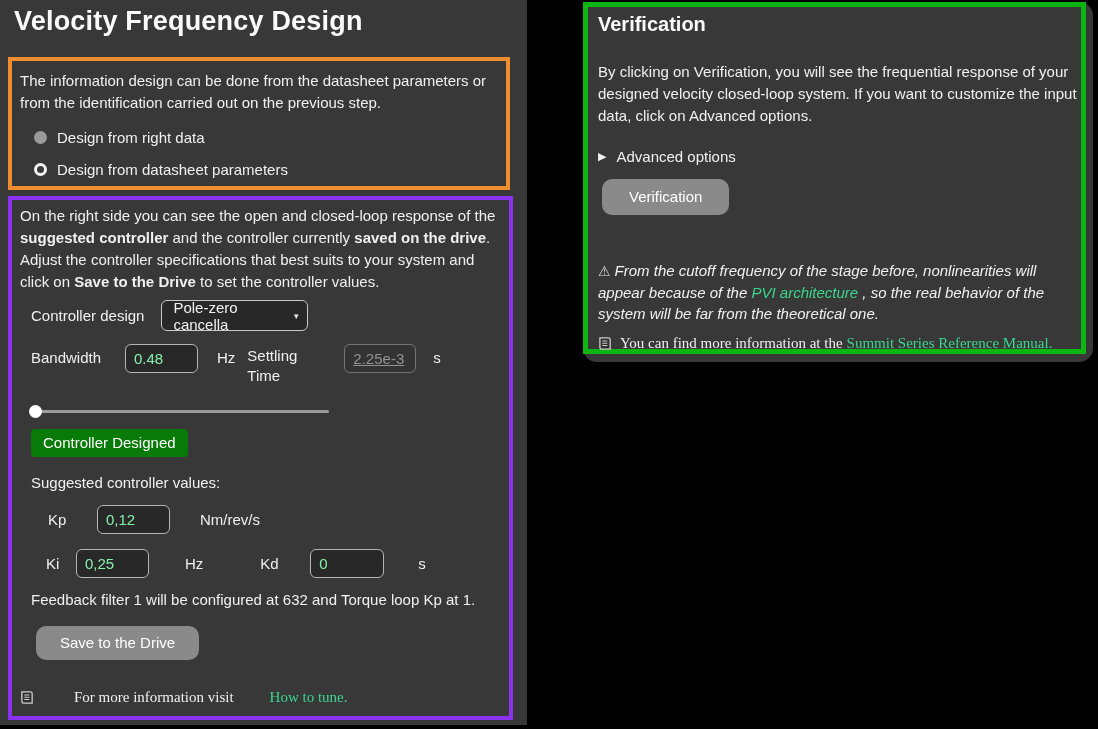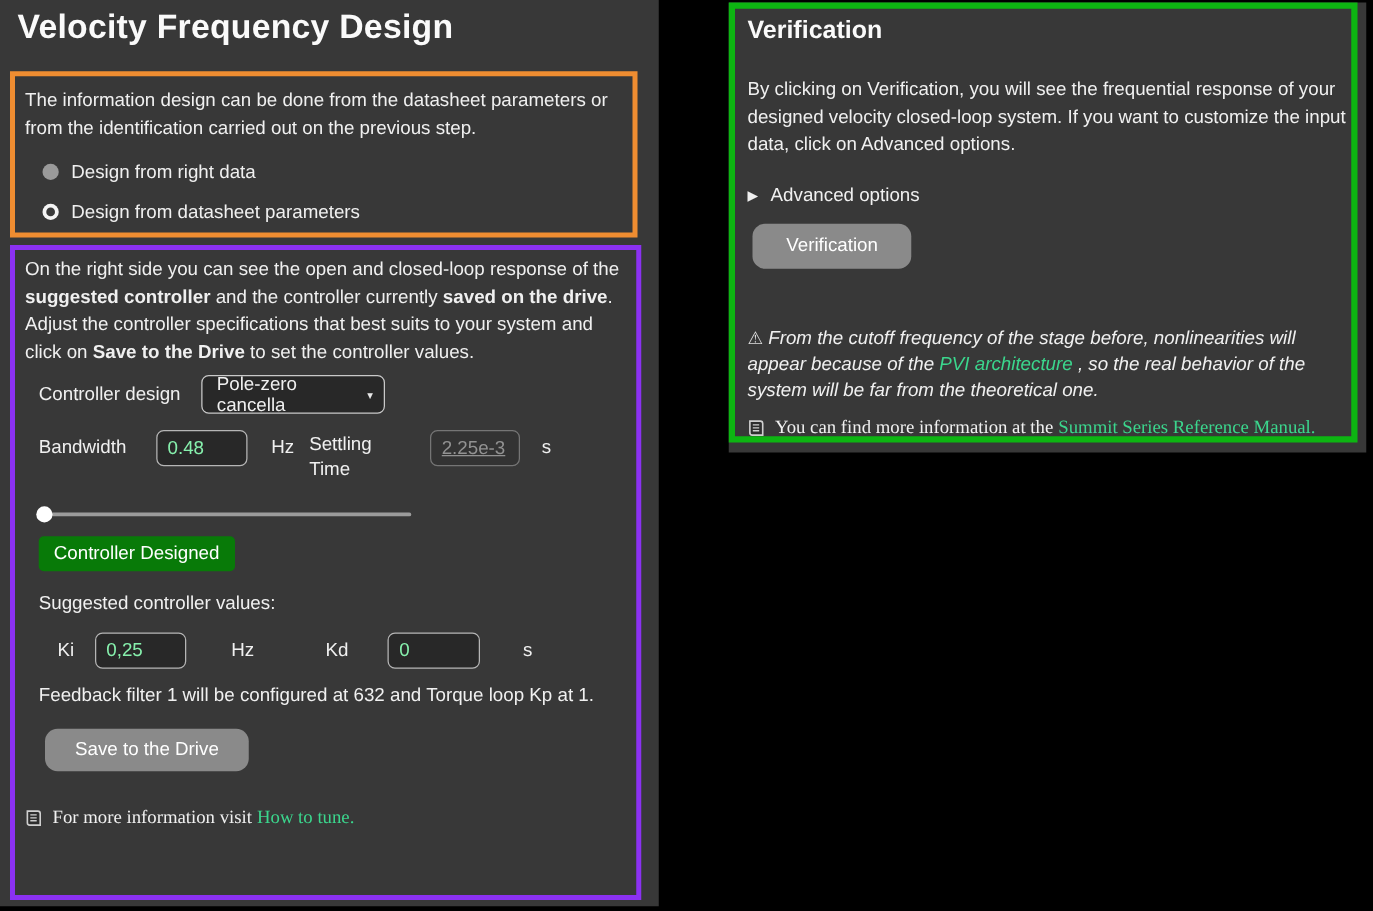--- a/index.html
+++ b/index.html
@@ -1,21 +1,21 @@
 <!DOCTYPE html>
 <html><head>
 <meta charset="utf-8">
 <style>
   * { box-sizing: border-box; margin: 0; padding: 0; }
   html, body { width: 1098px; height: 729px; background: #000; overflow: hidden; }
   body { font-family: "Liberation Sans", sans-serif; color: #f0f0f0; font-size: 15px; }
 
   .panel { position: absolute; background: #383838; }
   #left-panel { left: 0; top: 0; width: 527px; height: 725px; }
-  #right-panel { left: 583px; top: 2px; width: 510px; height: 360px; }
+  #right-panel { left: 583px; top: 2px; width: 510px; height: 360px; border-radius: 14px; }
 
   .page-title { font-size: 27px; font-weight: 700; color: #fafafa; margin: 6px 0 0 14px; letter-spacing: .2px; }
 
   .bordered-box { position: absolute; }
   #intro-box { left: 8px; top: 57px; width: 502px; height: 133px; border: 4px solid #ef8d31; padding: 9px 10px 8px 8px; }
   #design-box { left: 8px; top: 196px; width: 505px; height: 524px; border: 4px solid #8b31f2; padding: 5px 10px 6px 4px; }
   #green-box { left: 0; top: 0; width: 503px; height: 352px; border: 5px solid #0db512; padding: 4px 14px 8px 10px; }
 
   p.body-text { line-height: 22px; }
   .bold { font-weight: 700; }
@@ -54,21 +54,21 @@
   .row-kp { margin-top: 14px; }
   .row-ki { margin-top: 15px; }
 
   .feedback-note { margin: 13px 0 0 15px; }
 
   .gray-btn { display: inline-block; background: #8a8a8a; color: #fff; border: none; border-radius: 10px; font-family: "Liberation Sans", sans-serif; font-size: 15px; cursor: pointer; }
   #save-btn { margin: 18px 0 0 20px; padding: 8px 24px 9px; }
   #verif-btn { margin: 14px 0 0 4px; padding: 9px 27px 10px; }
 
   .info-line { display: flex; align-items: center; font-family: Liberation Serif, serif; }
-  #left-info { margin-top: 29px; }
+  #left-info { margin-top: 29px; gap: 32px; }
   .icon-book { width: 15px; height: 14px; margin-right: 7px; flex: 0 0 auto; }
 
   
   .verif-title { font-size: 20px; font-weight: 700; color: #fafafa; margin: 2px 0 0 0; }
   #right-para { margin-top: 25px; width: 482px; }
   .adv-row { display: flex; align-items: center; margin-top: 21px; cursor: pointer; }
   .adv-row .tri { font-size: 11px; margin-right: 10px; color: #f0f0f0; }
   .warning { margin-top: 45px; font-style: italic; line-height: 21px; width: 482px; }
   .warn-icon { font-style: normal; color: #dedede; margin-right: 4px; font-size: 14px; }
   #right-info { margin-top: 11px; }
@@ -115,20 +115,25 @@
       <div class="track"></div>
       <div class="thumb"></div>
     </div>
 
     <div class="ctrl">
       <span class="badge">Controller Designed</span>
     </div>
 
     <p class="suggested">Suggested controller values:</p>
 
+    <div class="row row-kp ctrl">
+      <span style="margin-left:17px;width:22px">Kp</span>
+      <input class="txt-input" style="width: 73px; margin-left: 27px;" value="0,12">
+      <span style="margin-left:30px">Nm/rev/s</span>
+    </div>
 
     <div class="row row-ki ctrl">
       <span style="margin-left:15px;width:18px">Ki</span>
       <input class="txt-input" style="width: 73px; margin-left: 12px;" value="0,25">
       <span style="margin-left:36px">Hz</span>
       <span style="margin-left:57px;width:22px">Kd</span>
       <input class="txt-input" style="width: 74px; margin-left: 28px;" value="0">
       <span style="margin-left:34px">s</span>
     </div>
 

